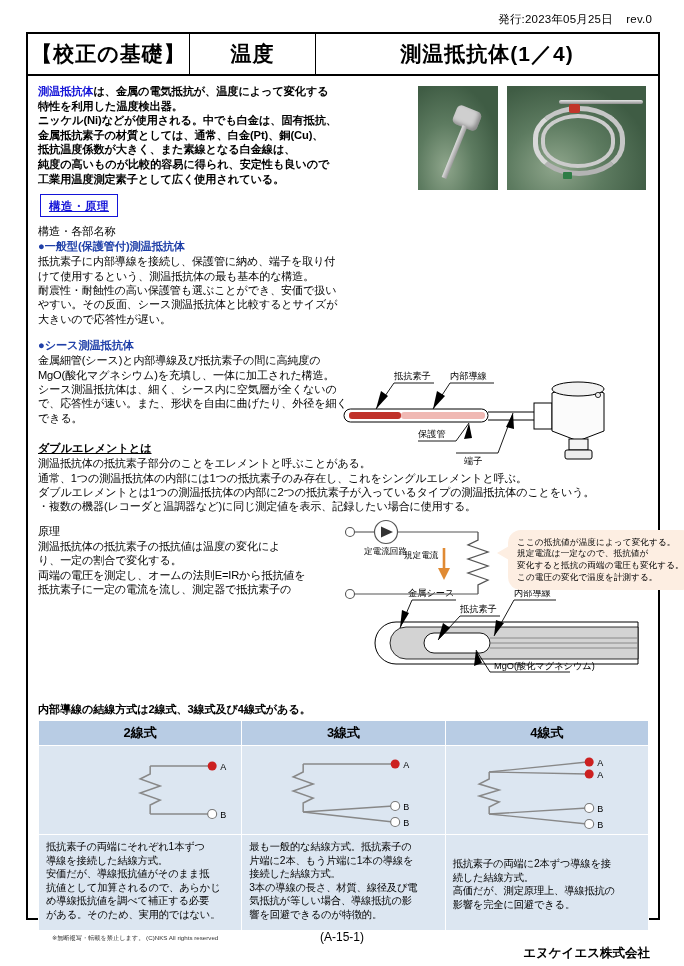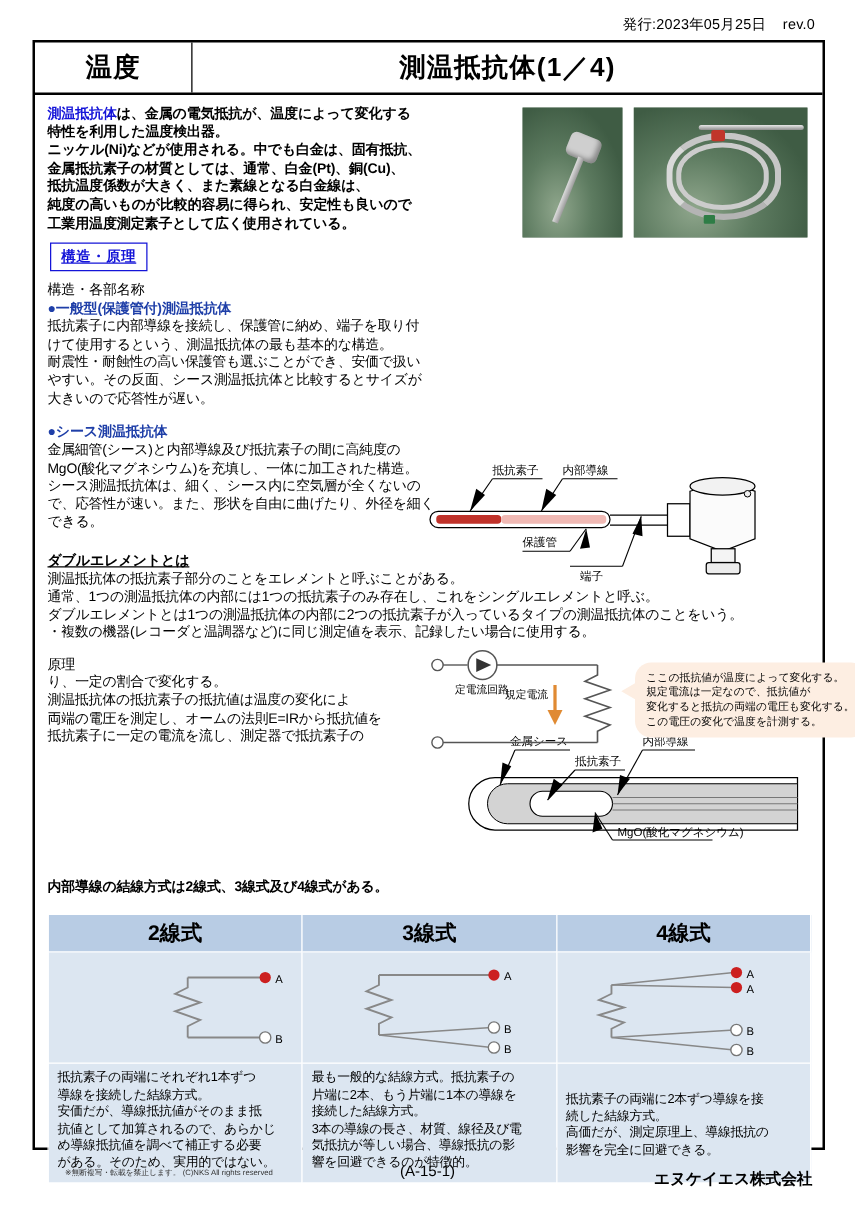--- a/index.html
+++ b/index.html
@@ -115,53 +115,54 @@
     background: #fdeee2; border-radius: 13px; padding: 7px 9px;
   }
   .callout p { font-size: 8.6px; line-height: 11.6px; white-space: nowrap; letter-spacing: .1px; }
   .callout:after {
     content:''; position:absolute; left:-11px; top:16px;
     border-top: 7px solid transparent; border-bottom: 7px solid transparent;
     border-right: 12px solid #fdeee2;
   }
 
   
-  .wiring-intro { font-size: 11.1px; font-weight: 700; margin-bottom: 14px; letter-spacing:-0.1px;}
+  .wiring-intro { font-size: 11.1px; font-weight: 700; margin-bottom: 3px; letter-spacing:-0.1px;}
   .wtable { width: 611px; border-collapse: collapse; table-layout: fixed; }
   .wtable th {
     background: #b8cce4; border: 1px solid #ffffff;
-    font-size: 17px; font-weight: 700; padding: 3px 0; text-align: center;
+    font-size: 13px; font-weight: 700; padding: 3px 0; text-align: center;
   }
   .wtable td {
     background: #dce6f1; border: 1px solid #ffffff;
     vertical-align: top; padding: 0;
   }
   .cellfig { height: 88px; position: relative; }
   .celltxt { padding: 5px 7px 9px 7px; }
   .celltxt p { font-size: 10.3px; line-height: 13.4px; letter-spacing: -0.2px; white-space: nowrap; }
 
   
   .footer { position: absolute; left: 26px; right: 26px; top: 930px; height: 30px; }
   .f-left { position: absolute; left: 26px; top: 4px; font-size: 6.2px; color: #333; white-space: nowrap; }
   .f-center { position: absolute; left: 0; right: 0; top: 0; text-align: center; font-size: 12px; }
-  .f-right { position: absolute; right: 8px; top: 5px; font-size: 12.5px; font-weight: 700; white-space: nowrap; }
+  .f-right { position: absolute; right: 8px; top: 15px; font-size: 12.5px; font-weight: 700; white-space: nowrap; }
 </style>
 </head>
 <body>
 
 <div class="page">
 
   <div class="issue-line">
     <span>発行:2023年05月25日</span>
     <span class="rev">rev.0</span>
   </div>
 
   <div class="frame">
 
     <div class="titlebar">
+      <div class="cell tb-1">【校正の基礎】</div>
       <div class="cell tb-2">温度</div>
       <div class="cell tb-3">測温抵抗体(1／4)</div>
     </div>
 
     <div class="body">
 
       
       <div class="intro">
         <div class="col-left">
           <p>
@@ -293,22 +294,22 @@
         <div class="txt">測温抵抗体の抵抗素子部分のことをエレメントと呼ぶことがある。</div>
         <div class="txt">通常、1つの測温抵抗体の内部には1つの抵抗素子のみ存在し、これをシングルエレメントと呼ぶ。</div>
         <div class="txt">ダブルエレメントとは1つの測温抵抗体の内部に2つの抵抗素子が入っているタイプの測温抵抗体のことをいう。</div>
         <div class="txt">・複数の機器(レコーダと温調器など)に同じ測定値を表示、記録したい場合に使用する。</div>
       </div>
 
       
       <div class="principle-wrap">
         <div class="col-left">
           <div class="h-bold">原理</div>
+          <div class="txt">測温抵抗体の抵抗素子の抵抗値は温度の変化によ</div>
           <div class="txt">り、一定の割合で変化する。</div>
-          <div class="txt">測温抵抗体の抵抗素子の抵抗値は温度の変化によ</div>
           <div class="txt">両端の電圧を測定し、オームの法則E=IRから抵抗値を</div>
           <div class="txt">抵抗素子に一定の電流を流し、測定器で抵抗素子の</div>
         </div>
 
         <svg class="circuit" viewBox="0 0 380 88" style="overflow:visible">
           <circle cx="12" cy="14" r="4.5" fill="#fff" stroke="#555" stroke-width="1.1"></circle>
           <line x1="16.5" y1="14" x2="36" y2="14" stroke="#555" stroke-width="1.1"></line>
           <circle cx="48" cy="14" r="11.5" fill="#fff" stroke="#555" stroke-width="1.2"></circle>
           <polygon points="43,8.5 43,19.5 55,14" fill="#333"></polygon>
           <line x1="59.5" y1="14" x2="140" y2="14" stroke="#555" stroke-width="1.1"></line>

